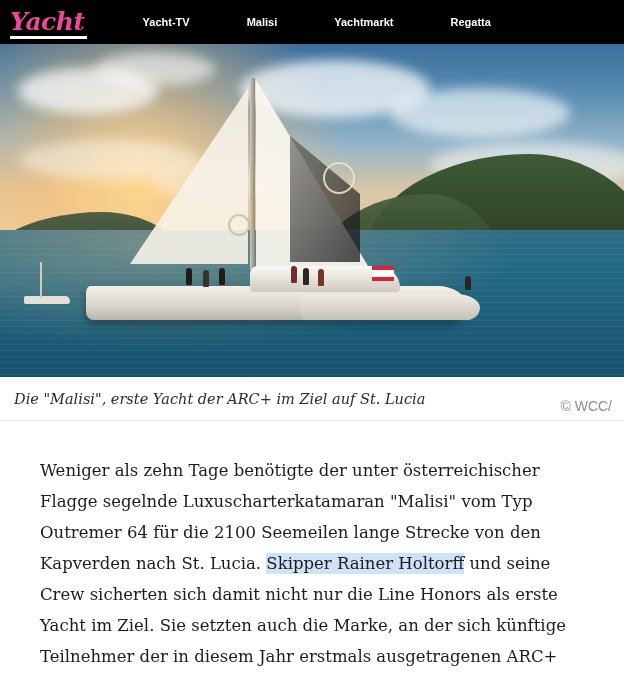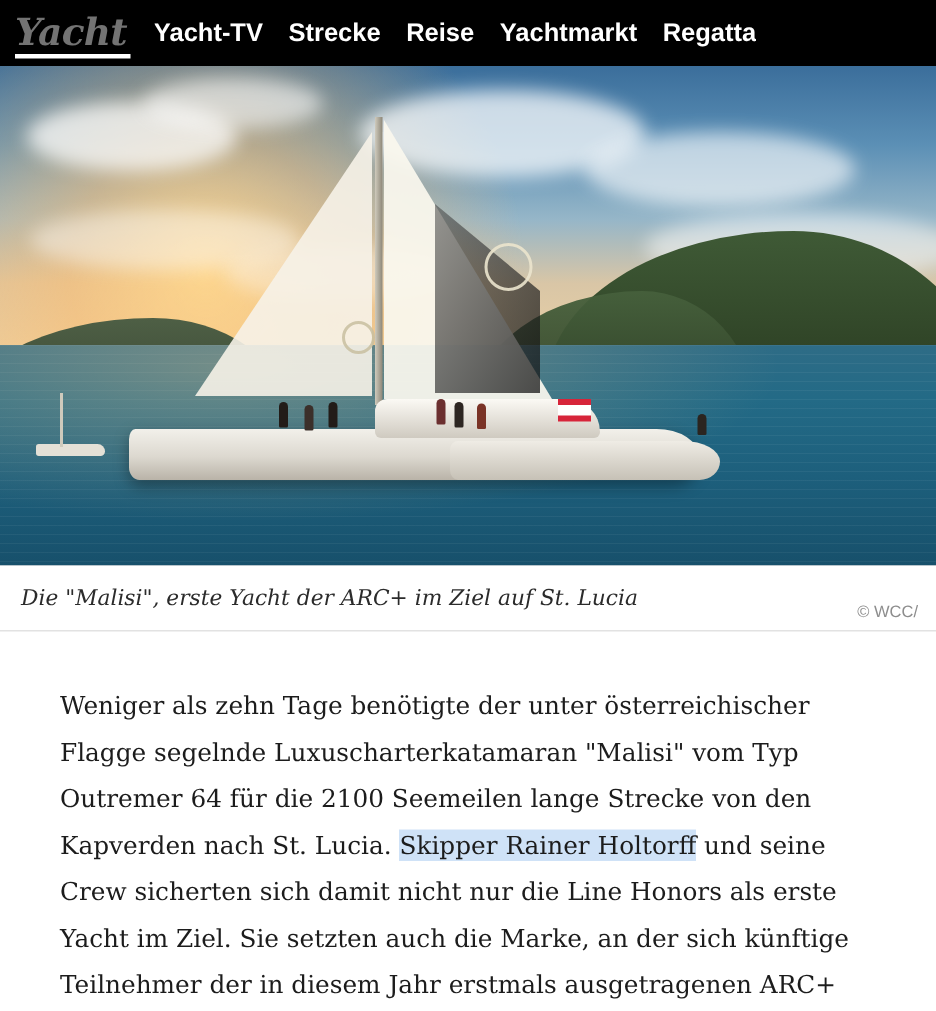--- a/index.html
+++ b/index.html
@@ -19,21 +19,21 @@
     background: #000000;
     display: flex;
     align-items: center;
     padding: 0 0 0 8px;
     overflow: hidden;
     white-space: nowrap;
   }
   .brand {
     position: relative;
     display: inline-block;
-    color: #737373;
+    color: #ec4899;
     font-family: "DejaVu Serif", serif;
     font-style: italic;
     font-weight: bold;
     font-size: 25px;
     letter-spacing: -0.5px;
     padding: 0 4px 2px 2px;
     margin-right: 14px;
     line-height: 1;
   }
   .brand .underbar {
@@ -46,24 +46,25 @@
   }
   .navlinks {
     display: flex;
     align-items: center;
     gap: 17px;
     overflow: hidden;
   }
   .navlinks a {
     color: #ffffff;
     text-decoration: none;
-    font-size: 17px;
+    font-size: 11px;
     font-weight: bold;
     line-height: 44px;
     display: block;
+    margin-left: 40px;
   }
 
   
   .hero {
     position: relative;
     width: 624px;
     height: 333px;
     overflow: hidden;
     background: #1b3a4b;
   }
@@ -245,21 +246,21 @@
   .caption-text {
     font-family: "DejaVu Serif", serif;
     font-style: italic;
     font-size: 14.5px;
     color: #2b2b2b;
   }
   .credit {
     position: absolute;
     right: 12px;
     bottom: 6px;
-    font-size: 11px;
+    font-size: 14px;
     color: #8d8d8d;
     font-family: "Liberation Sans", sans-serif;
     margin-left: 36px;
   }
 
   
   .article {
     padding: 22px 28px 0 28px;
     background: #ffffff;
   }
@@ -279,22 +280,21 @@
 </head>
 <body>
 
 <div class="topbar">
   <span class="brand">
     <span>Yacht</span>
     <span class="underbar"></span>
   </span>
   <nav class="navlinks">
     <a href="#">Yacht-TV</a>
-    <a href="#">Strecke</a>
-    <a href="#">Reise</a>
+    <a href="#">Malisi</a>
     <a href="#">Yachtmarkt</a>
     <a href="#">Regatta</a>
 
   </nav>
 </div>
 
 <div class="hero">
   <div class="sky"></div>
   <div class="cloud c1"></div>
   <div class="cloud c2"></div>

